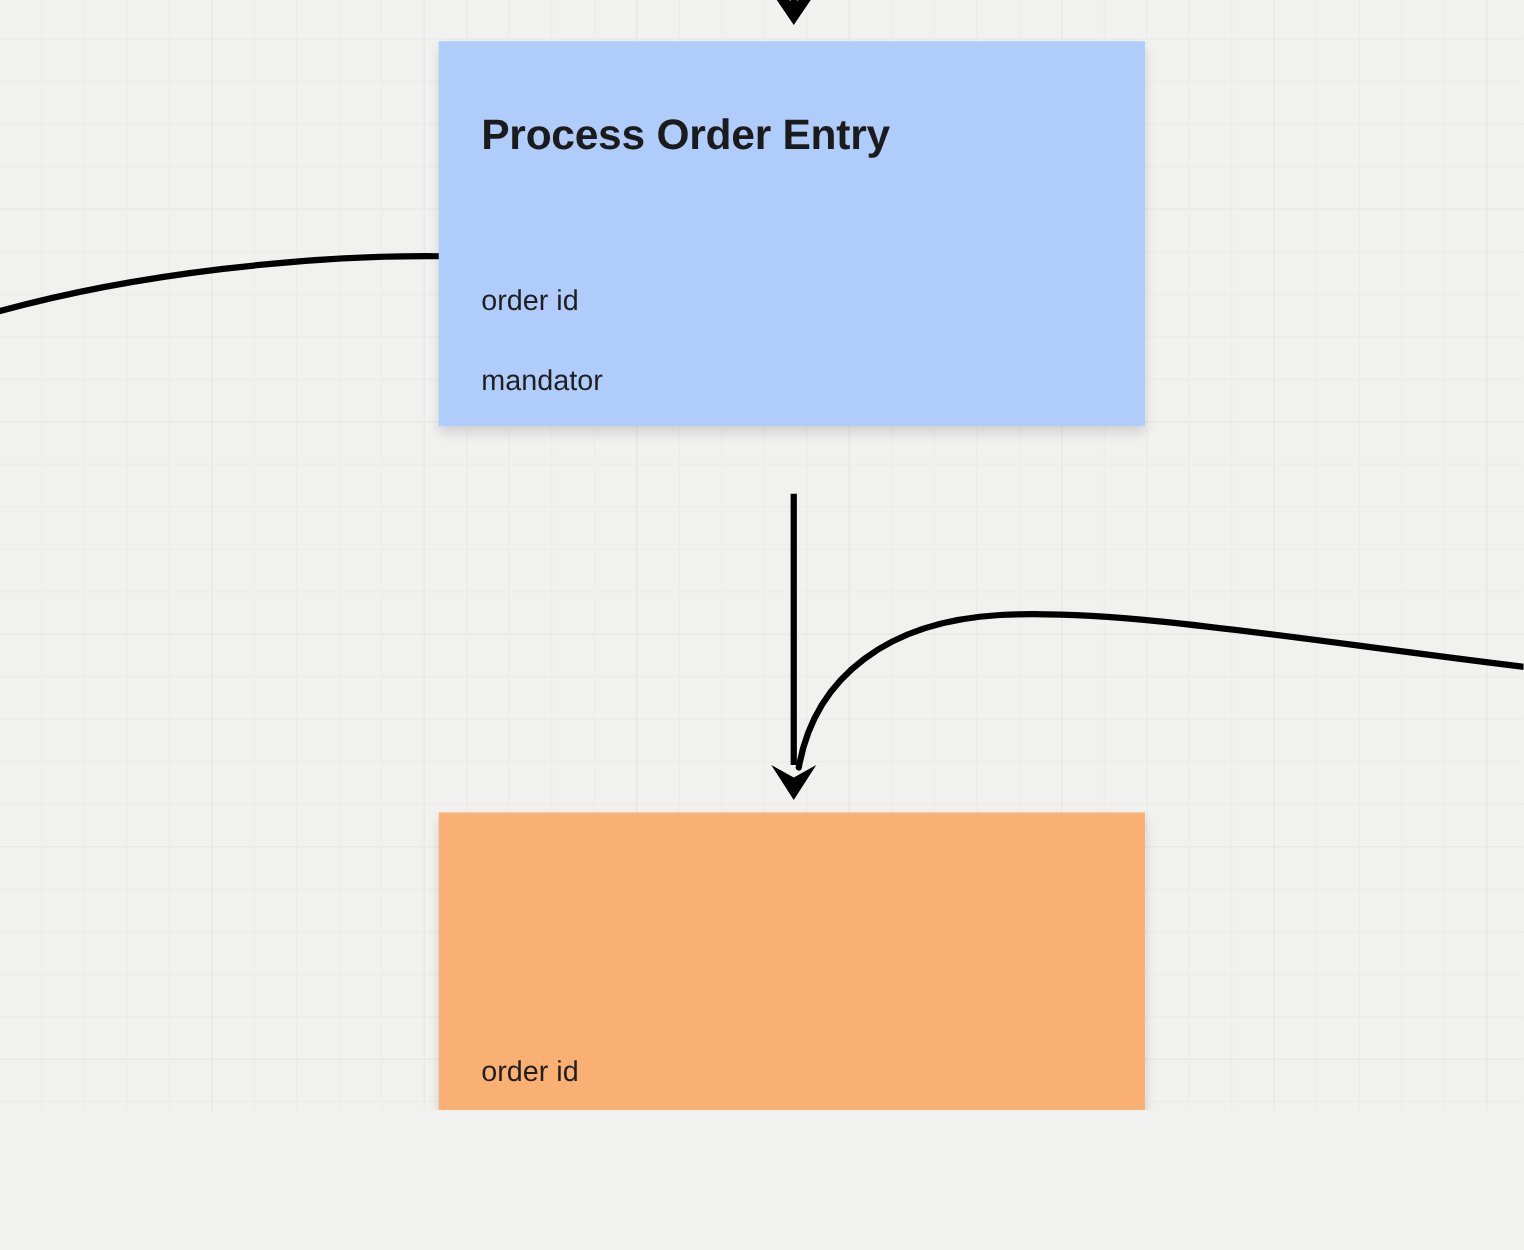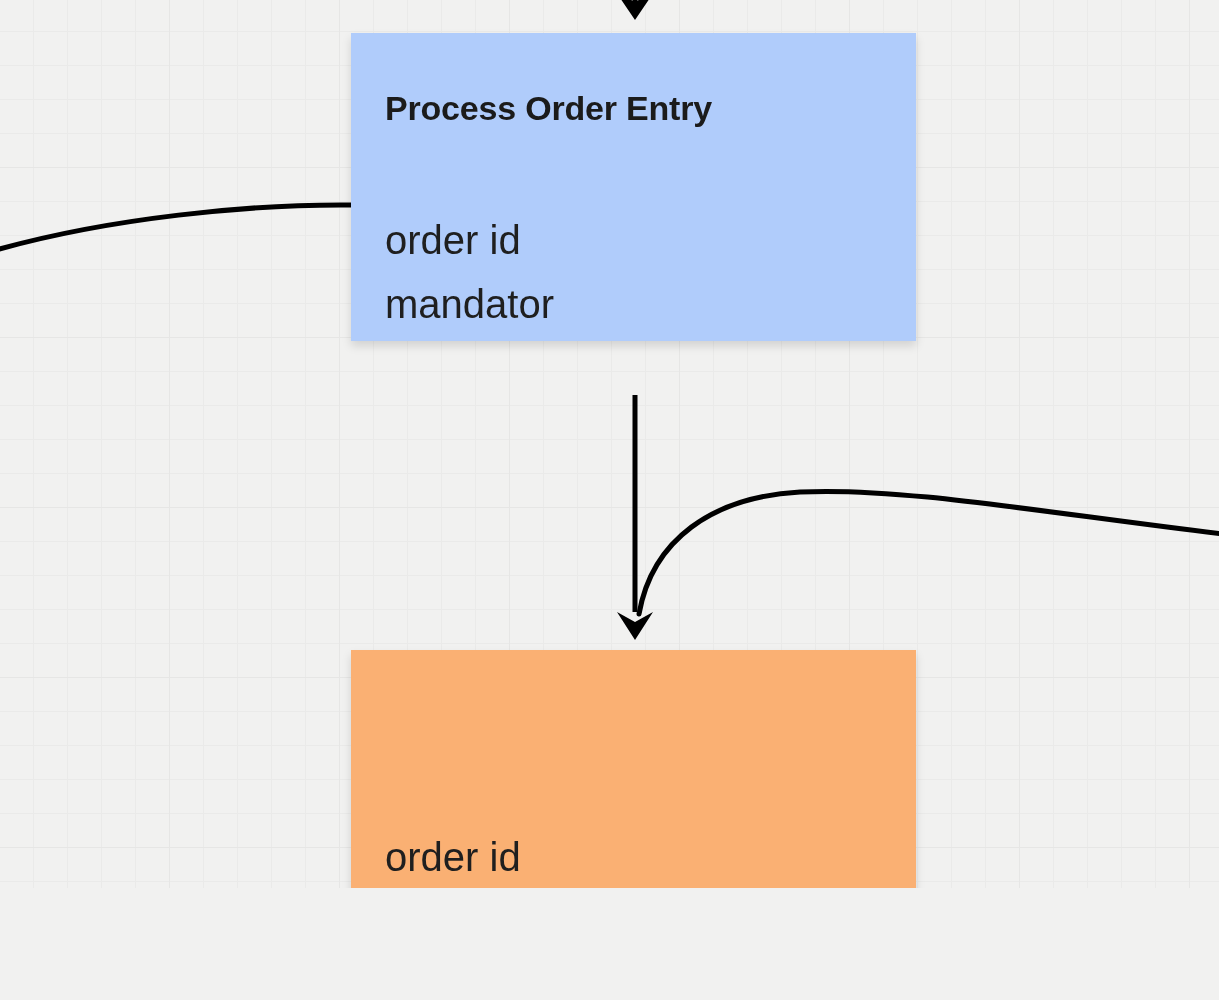--- a/index.html
+++ b/index.html
@@ -45,21 +45,21 @@
     font-weight: bold;
     font-size: 34px;
     line-height: 40px;
     color: #1b1b1b;
     letter-spacing: -0.2px;
     white-space: nowrap;
   }
   .node-attrs {
     position: absolute;
     left: 34px;
-    font-size: 40px;
+    font-size: 23px;
     line-height: 64px;
     color: #1f1f1f;
     white-space: pre-line;
   }
   #node-process {
     left: 351px;
     top: 33px;
     width: 565px;
     height: 308px;
     background: #b0ccfb;

